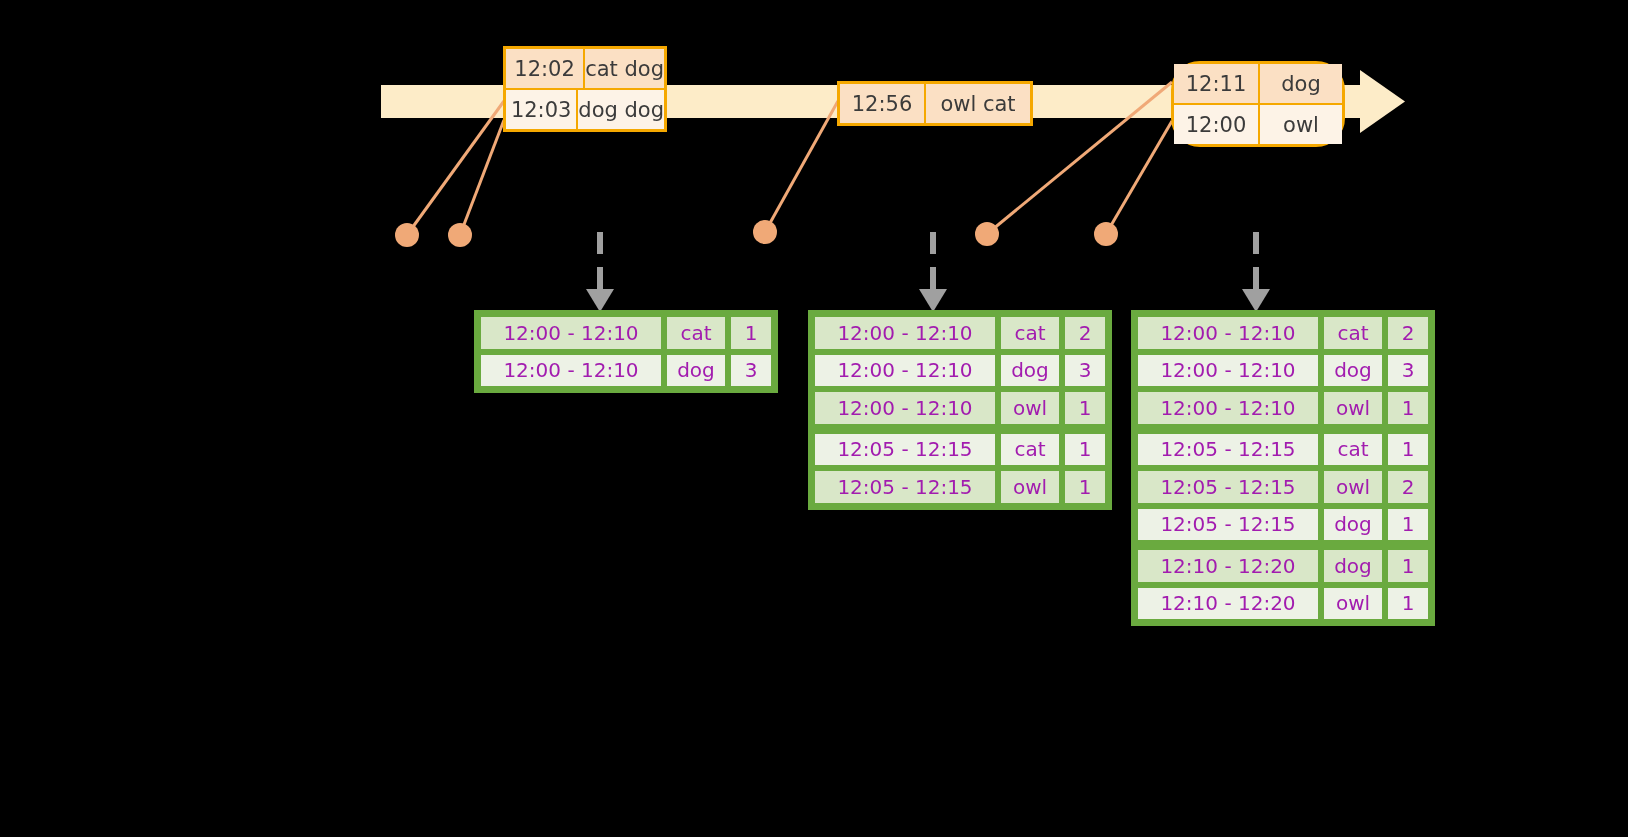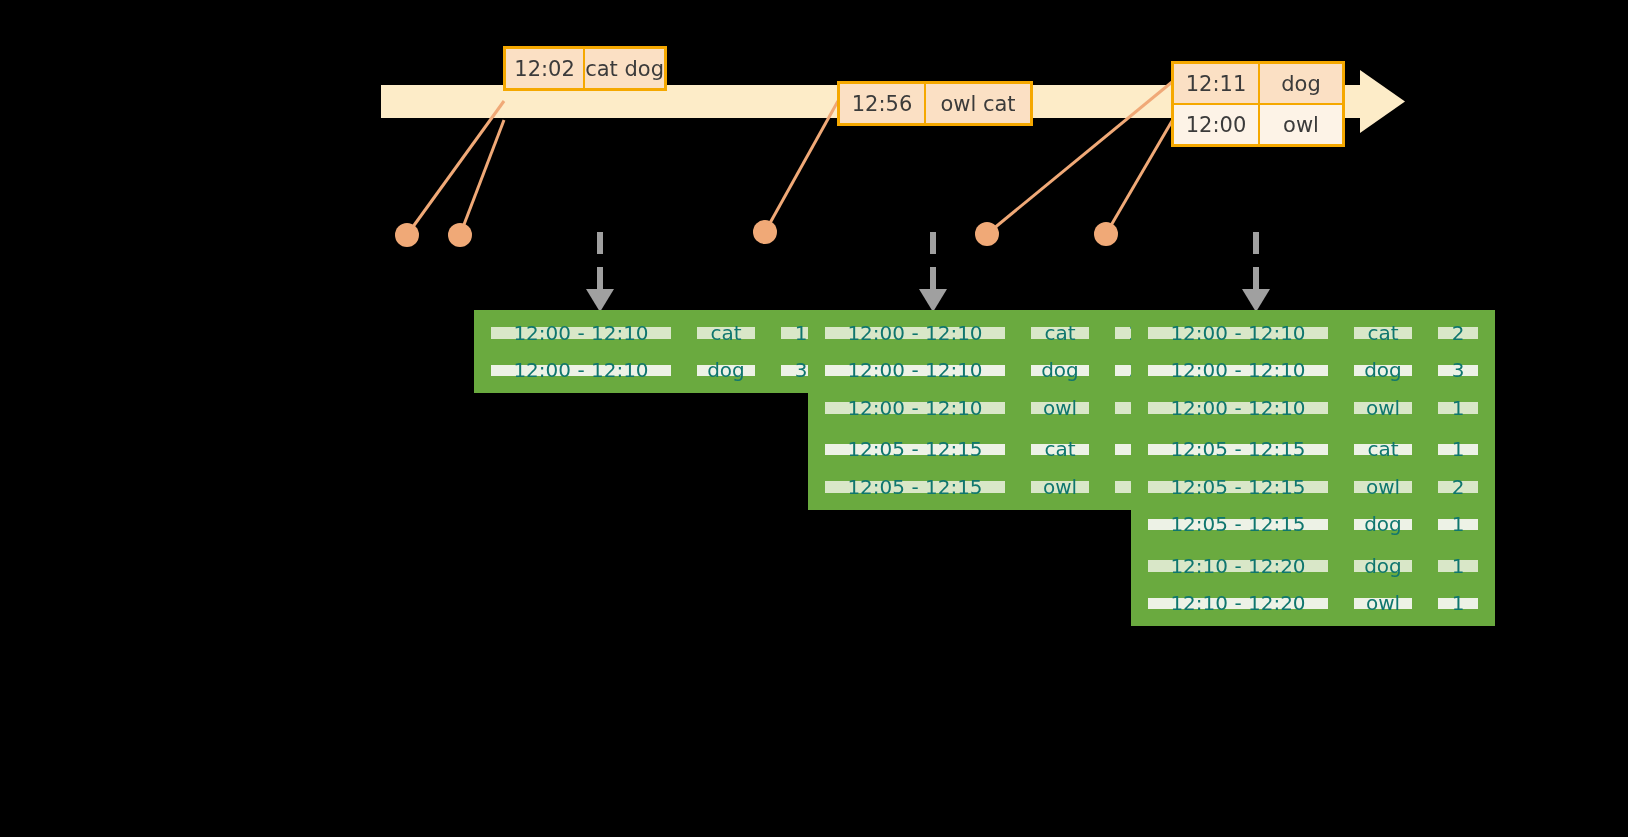--- a/index.html
+++ b/index.html
@@ -71,23 +71,23 @@
   .res-row {
     display: flex;
     flex-direction: row;
     height: 37.5px;
   }
   .res-cell {
     display: flex;
     align-items: center;
     justify-content: center;
     font-size: 20px;
-    color: #0f766e;
-    box-sizing: border-box;
-    margin: 13px;
+    color: #a21caf;
+    box-sizing: border-box;
+    margin: 3px;
     white-space: nowrap;
   }
   .res-row.shade .res-cell { background: #d9e7c8; }
   .res-row.light .res-cell { background: #edf2e6; }
   .res-cell.win { width: 180px; }
   .res-cell.key { width: 58px; text-align: right; }
   .res-cell.cnt { width: 40px; }
 
   .group-sep { height: 4px; background: #6aaa3f; }
 </style>
@@ -129,30 +129,34 @@
       <line x1="1256" y1="232" x2="1256" y2="292" stroke-dasharray="22,13"></line>
       <polygon points="1242,289 1270,289 1256,312" stroke="none"></polygon>
     </g>
   </svg>
 
   <div class="evt-box" style="left:503px; top:46px; width:164px;">
     <div class="evt-row shade">
       <div class="evt-cell time">12:02</div>
       <div class="evt-cell val">cat dog</div>
     </div>
+    <div class="evt-row light">
+      <div class="evt-cell time">12:03</div>
+      <div class="evt-cell val">dog dog</div>
+    </div>
   </div>
 
   <div class="evt-box" style="left:837px; top:81px; width:196px;">
     <div class="evt-row shade">
       <div class="evt-cell time">12:56</div>
       <div class="evt-cell val">owl cat</div>
     </div>
   </div>
 
-  <div class="evt-box" style="left:1171px; top:61px; width:174px;">
+  <div class="evt-box" style="left:1171px; top:61px; width:174px;border-radius:29px;">
     <div class="evt-row shade">
       <div class="evt-cell time">12:11</div>
       <div class="evt-cell val">dog</div>
     </div>
     <div class="evt-row light">
       <div class="evt-cell time">12:00</div>
       <div class="evt-cell val">owl</div>
     </div>
   </div>
 

